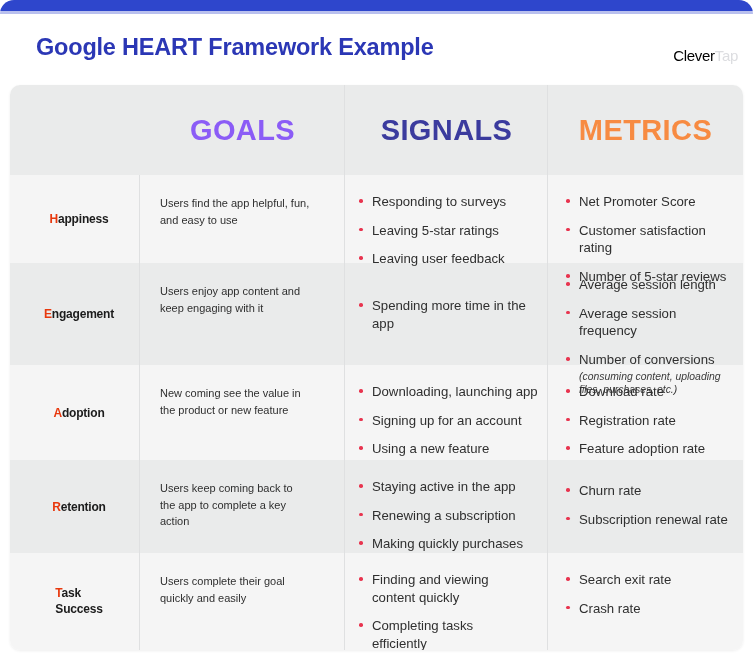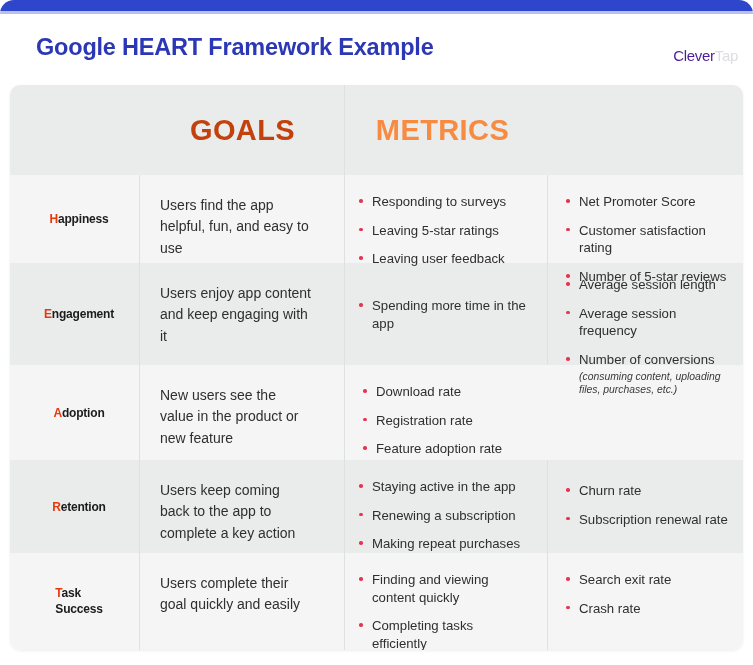--- a/index.html
+++ b/index.html
@@ -56,21 +56,21 @@
     white-space: nowrap;
   }
   .logo {
     position: absolute;
     right: 15px;
     top: 33px;
     font-size: 15px;
     letter-spacing: -0.3px;
     white-space: nowrap;
   }
-  .logo .clever { color: #4c1d95; font-weight: 400; }
+  .logo .clever { color: #000000; font-weight: 400; }
   .logo .tap { color: #dcdde0; font-weight: 400; }
 
   .table {
     position: absolute;
     left: 10px;
     top: 85px;
     width: 733px;
     height: 565px;
     border-radius: 10px;
     overflow: hidden;
@@ -104,21 +104,21 @@
   
   .hrow { height: 90px; align-items: center; }
   .hlabel {
     text-align: center;
     font-size: 29px;
     font-weight: 600;
     letter-spacing: 0.4px;
     width: 100%;
     line-height: 90px;
   }
-  .hlabel.goals { color: #c2410c; }
+  .hlabel.goals { color: #8b5cf6; }
   .hlabel.signals { color: #3b3b9e; }
   .hlabel.metrics { color: #f78b42; }
 
   
   .drow { align-items: stretch; }
   .rname {
     display: flex;
     align-items: center;
     justify-content: center;
     width: 100%;
@@ -129,21 +129,21 @@
     letter-spacing: -0.2px;
     text-align: left;
     padding: 0 6px 0 14px;
     box-sizing: border-box;
   }
   .rname .initial { color: #e8380d; }
   .rname .stack { line-height: 1.28; }
 
   .goaltext {
     padding: 20px 34px 16px 20px;
-    font-size: 14px;
+    font-size: 11px;
     line-height: 1.52;
     color: #2f2f2f;
   }
   ul.bullets {
     list-style: none;
     margin: 0;
     padding: 18px 8px 14px 14px;
     font-size: 13.2px;
     color: #2f2f2f;
   }
@@ -192,20 +192,24 @@
   <div class="table">
 
     <div class="row hrow shade-a">
       <div class="cell col-letter">
         <div class="divider"></div>
       </div>
       <div class="cell col-goals">
         <div class="hlabel goals">GOALS</div>
         <div class="divider"></div>
       </div>
+      <div class="cell col-signals">
+        <div class="hlabel signals">SIGNALS</div>
+        <div class="divider"></div>
+      </div>
       <div class="cell col-metrics">
         <div class="hlabel metrics">METRICS</div>
       </div>
     </div>
 
     <div class="row drow shade-b" style="height:88px;">
       <div class="cell col-letter">
         <div class="rname">
           <span><span class="initial">H</span><span>appiness</span></span>
         </div>
@@ -262,21 +266,29 @@
     </div>
 
     <div class="row drow shade-b" style="height:95px;">
       <div class="cell col-letter">
         <div class="rname">
           <span><span class="initial">A</span><span>doption</span></span>
         </div>
         <div class="divider"></div>
       </div>
       <div class="cell col-goals">
-        <div class="goaltext">New users see the value in the product or new feature</div>
+        <div class="goaltext">New coming see the value in the product or new feature</div>
+        <div class="divider"></div>
+      </div>
+      <div class="cell col-signals">
+        <ul class="bullets" style="padding-right:4px;">
+          <li><span>Downloading, launching app</span></li>
+          <li><span>Signing up for an account</span></li>
+          <li><span>Using a new feature</span></li>
+        </ul>
         <div class="divider"></div>
       </div>
       <div class="cell col-metrics">
         <ul class="bullets metrics-list">
           <li><span>Download rate</span></li>
           <li><span>Registration rate</span></li>
           <li><span>Feature adoption rate</span></li>
         </ul>
       </div>
     </div>
@@ -289,21 +301,21 @@
         <div class="divider"></div>
       </div>
       <div class="cell col-goals">
         <div class="goaltext">Users keep coming back to the app to complete a key action</div>
         <div class="divider"></div>
       </div>
       <div class="cell col-signals">
         <ul class="bullets">
           <li><span>Staying active in the app</span></li>
           <li><span>Renewing a subscription</span></li>
-          <li><span>Making repeat purchases</span></li>
+          <li><span>Making quickly purchases</span></li>
         </ul>
         <div class="divider"></div>
       </div>
       <div class="cell col-metrics">
         <ul class="bullets metrics-list" style="padding-top:22px;">
           <li><span>Churn rate</span></li>
           <li><span>Subscription renewal rate</span></li>
         </ul>
       </div>
     </div>

